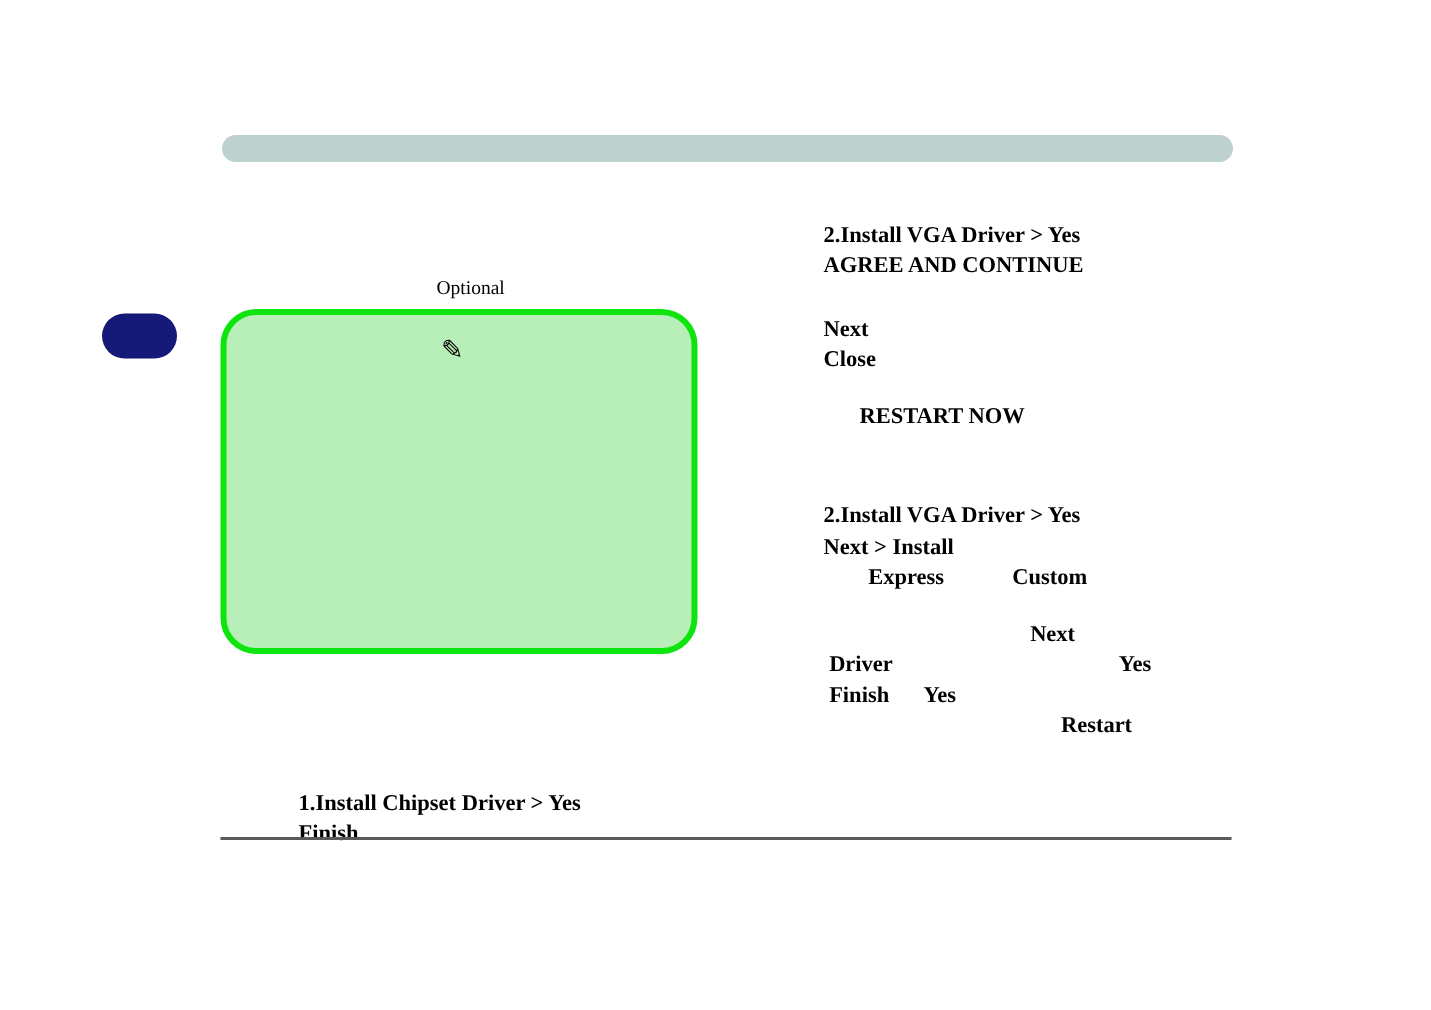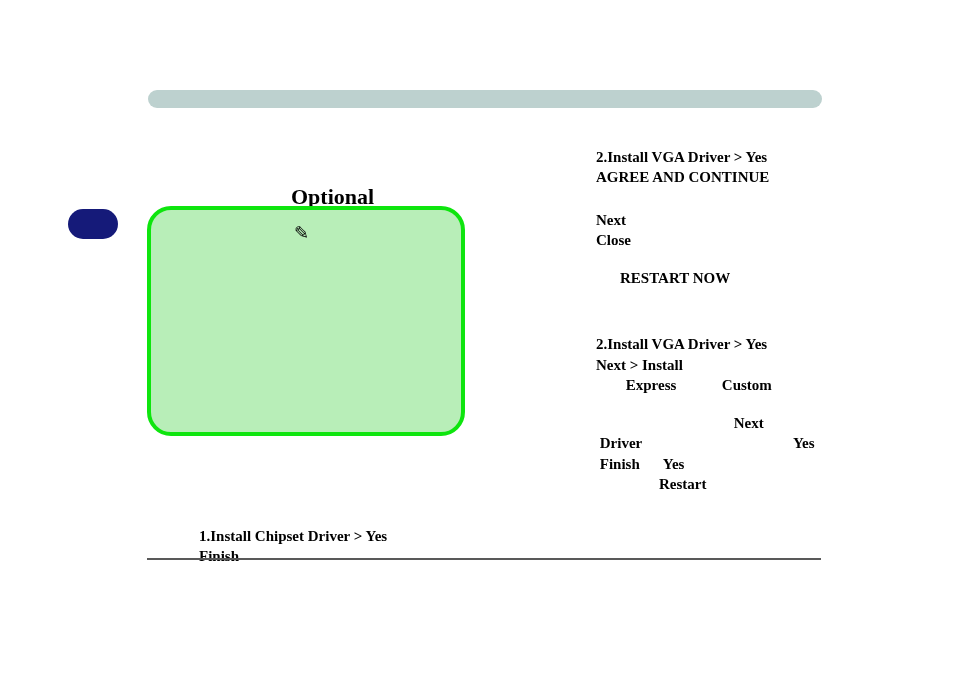--- a/index.html
+++ b/index.html
@@ -29,22 +29,22 @@
       top: 209px;
       width: 50px;
       height: 30px;
       background: #151a79;
       border-radius: 15px;
     }
     .optional-label {
       position: absolute;
       left: 291px;
       top: 184px;
-      font-weight: bold;
-      font-size: 22px;
+      font-weight: normal;
+      font-size: 13px;
       text-align: right;
     }
     .green-box {
       position: absolute;
       left: 147px;
       top: 206px;
       width: 318px;
       height: 230px;
       background: #b8eeb8;
       border: 4px solid #0ee50e;
@@ -72,21 +72,20 @@
     .right-col {
       position: absolute;
       left: 513px;
       top: 147px;
       width: 310px;
       font-size: 15px;
       line-height: 1.35;
     }
     .right-col .bold {
       font-weight: bold;
-      margin-left: 47px;
     }
     .right-col .block {
       margin-bottom: 4px;
     }
     .right-col .spacer {
       height: 18px;
     }
     .right-col .big-spacer {
       height: 46px;
     }
@@ -159,17 +158,17 @@
     <span>Yes</span>
   </div>
   <div class="bold">
     <span style="display:inline-block;width:36px;"></span>
     <span>Finish</span>
     <span class="inline-gap-sm"></span>
     <span>Yes</span>
   </div>
   <div class="bold">
     <span style="display:inline-block;width:0px;"></span>
-    <span style="display:inline-block;width:238px;text-align:center;font-family:Liberation Serif, serif;"><span>Restart</span></span>
+    <span style="display:inline-block;width:238px;text-align:right;font-family:Liberation Serif, serif;"><span>Restart</span></span>
   </div>
 </div>
 
 <div class="bottom-rule"></div>
 
 </body></html>

